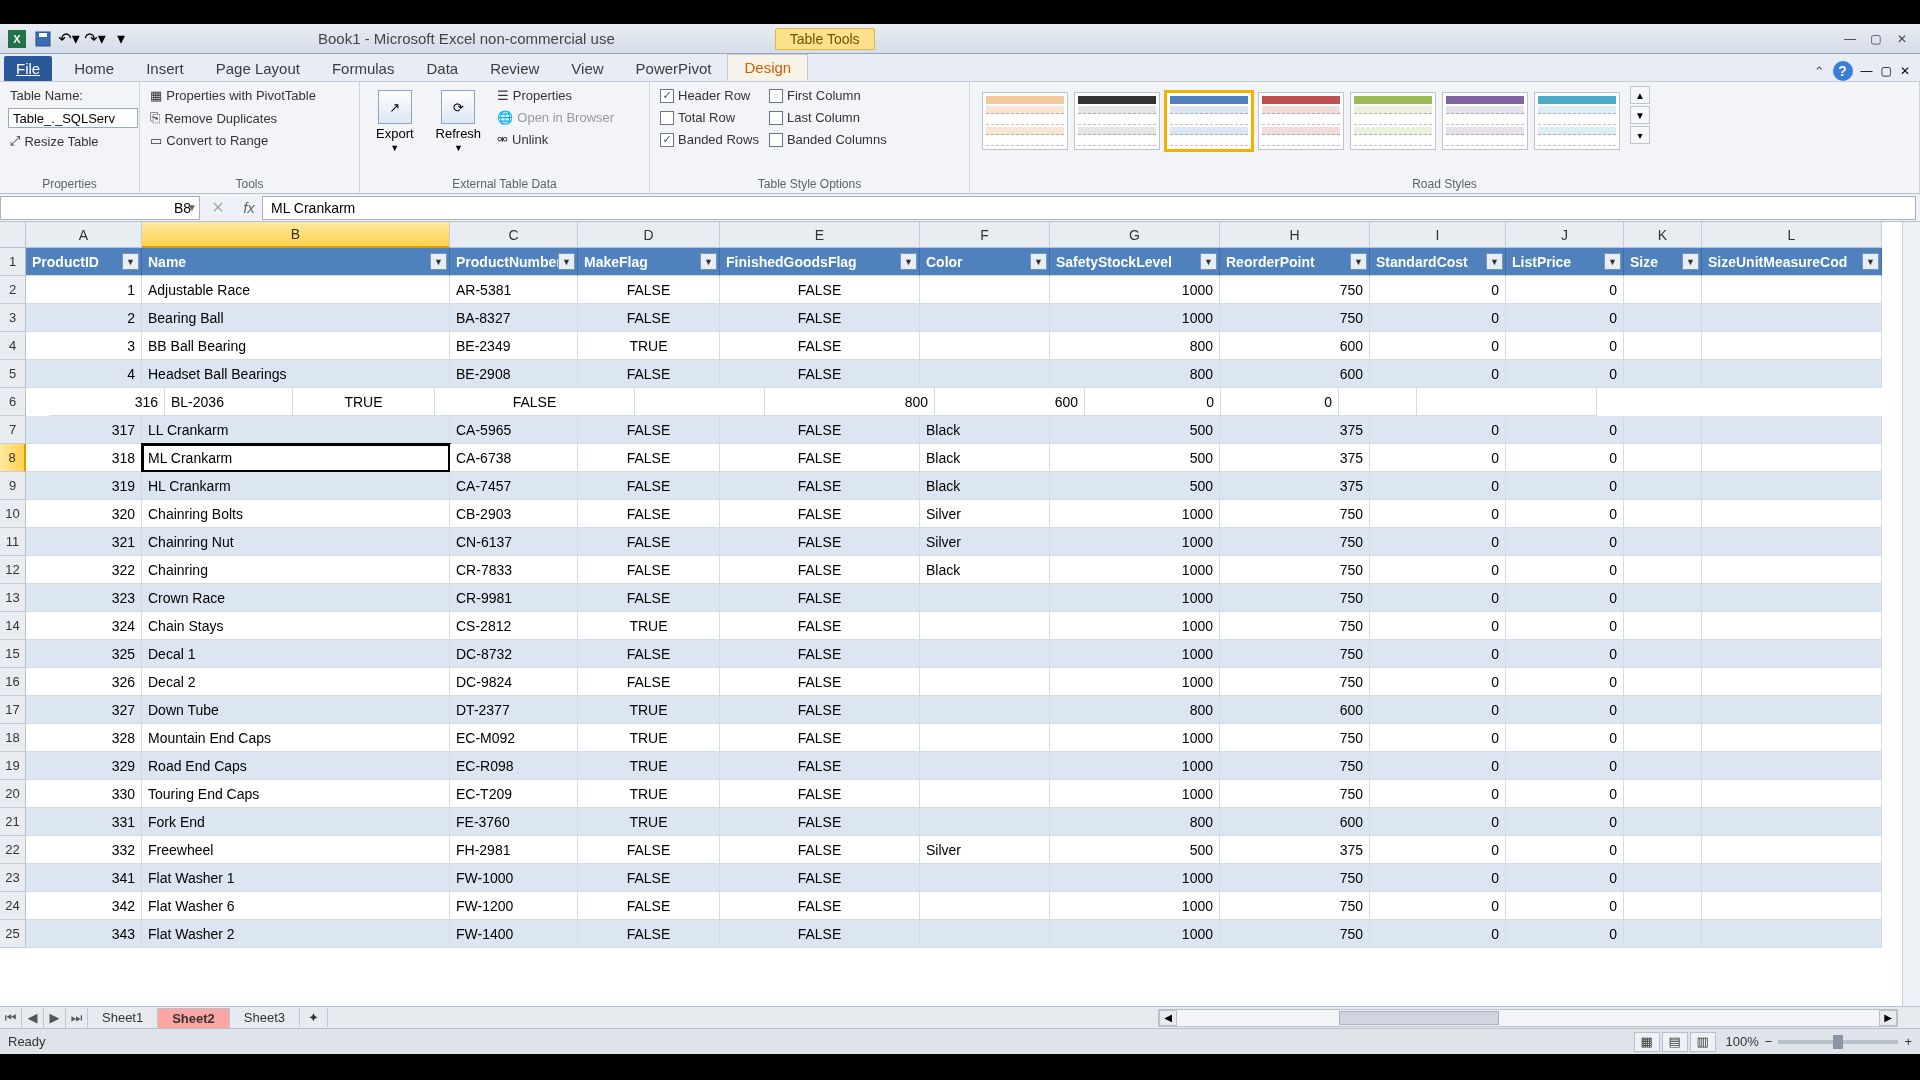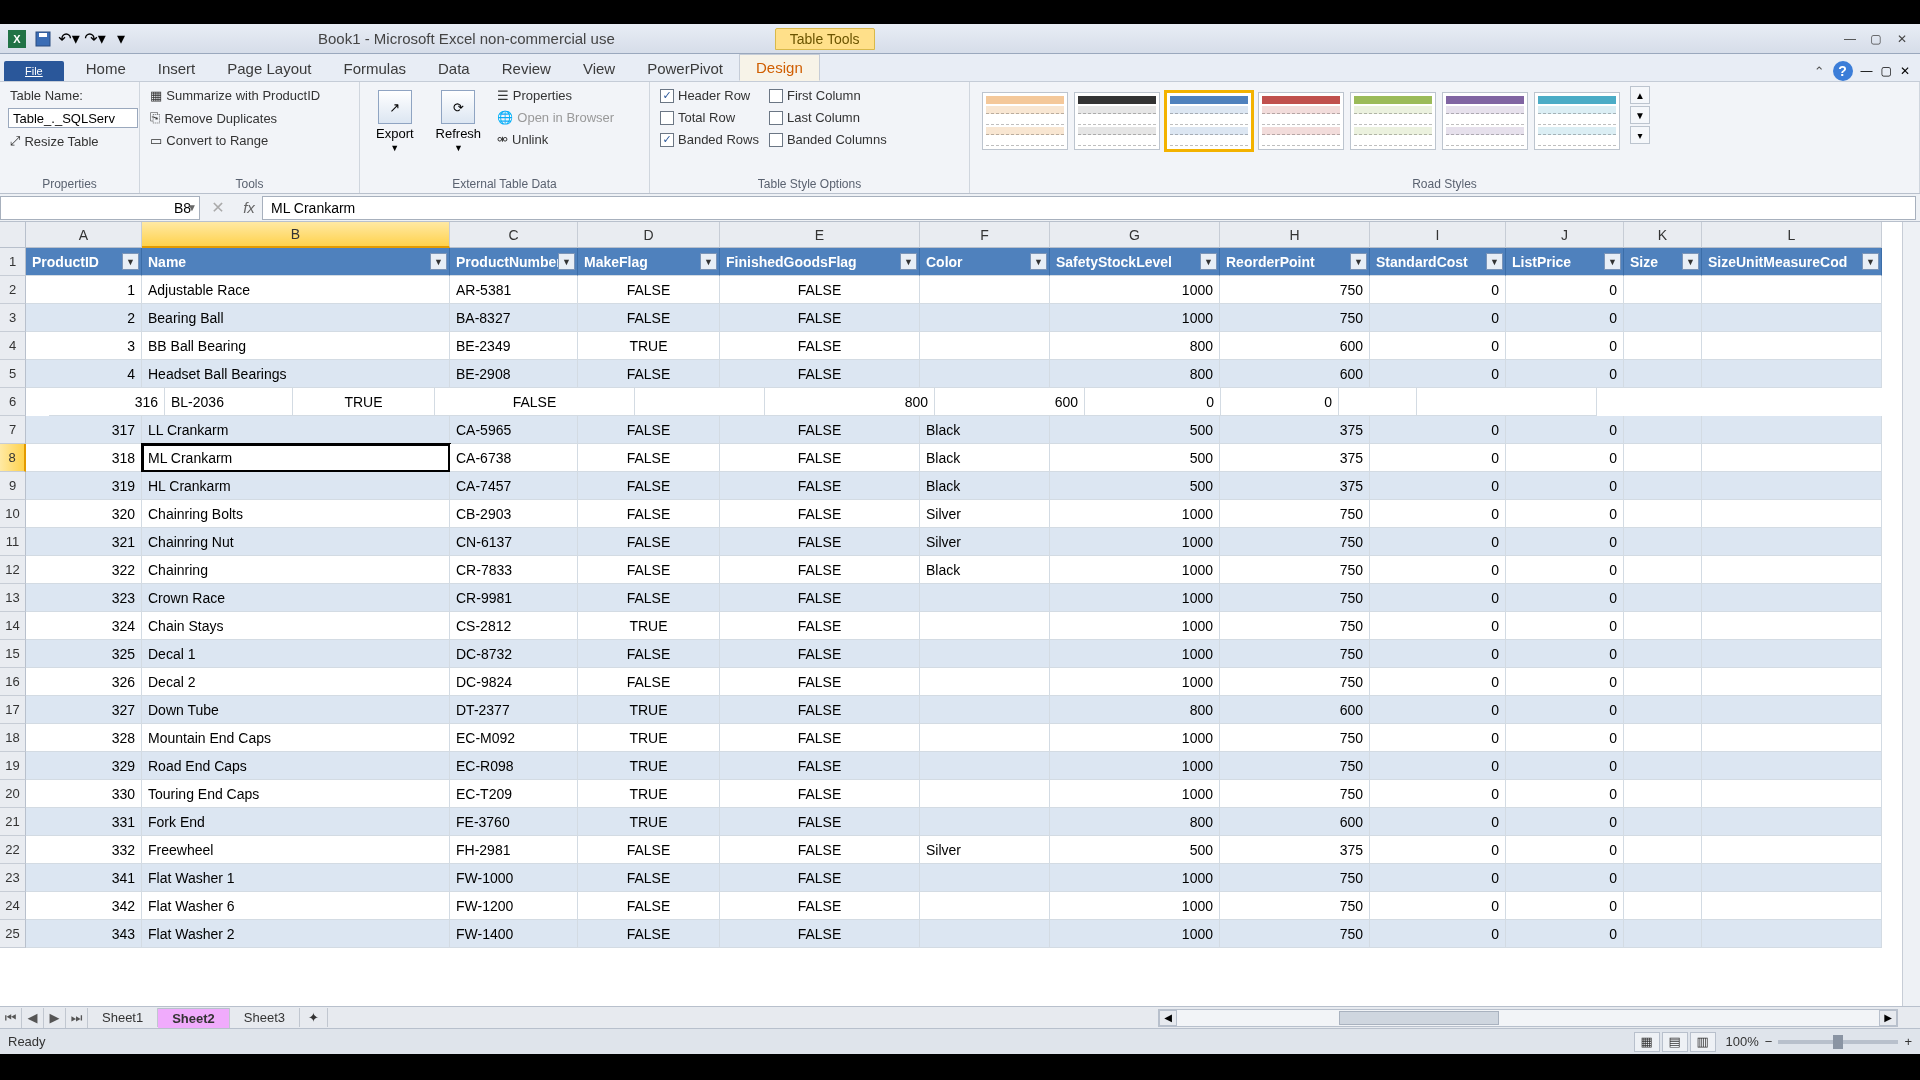--- a/index.html
+++ b/index.html
@@ -10,21 +10,21 @@
 .titlebar { height:30px; background:linear-gradient(#e8edf5,#d6dde9); display:flex; align-items:center; border-bottom:1px solid #9aa8bd; }
 .qat { display:flex; align-items:center; gap:4px; padding:0 6px; }
 .qat .ic { width:22px; height:22px; display:flex; align-items:center; justify-content:center; border-radius:2px; }
 .title-txt { flex:0 0 auto; margin-left:180px; font-size:15px; color:#444; }
 .ctx-tab { margin-left:160px; background:#ffe08a; border:1px solid #d9b94a; padding:2px 14px; font-size:14px; color:#6b5400; border-radius:2px 2px 0 0; }
 .win-ctrl { margin-left:auto; display:flex; gap:6px; padding-right:8px; }
 .win-ctrl span { width:20px; height:16px; display:flex; align-items:center; justify-content:center; font-size:12px; color:#444; }
 
 
 .tabs { height:28px; background:#e8edf5; display:flex; align-items:flex-end; padding-left:4px; gap:0; border-bottom:1px solid #c5ccd7; }
-.tab-file { background:#2a579a; color:#fff; padding:4px 21px; font-size:11px; border-radius:2px 2px 0 0; margin-right:6px;text-decoration:underline; }
+.tab-file { background:#2a579a; color:#fff; padding:4px 12px; font-size:15px; border-radius:2px 2px 0 0; margin-right:6px;text-decoration:underline; }
 .tab { padding:4px 16px; font-size:15px; color:#3b3b3b; cursor:pointer; }
 .tab.active { background:#f7f3e8; border:1px solid #c5ccd7; border-bottom:1px solid #f7f3e8; color:#d05e00; }
 .tabs-right { margin-left:auto; display:flex; gap:8px; padding-right:10px; align-items:center; }
 .help-ic { width:20px; height:20px; background:#3b7dd8; color:#fff; border-radius:50%; display:flex; align-items:center; justify-content:center; font-size:14px; font-weight:bold; }
 
 
 .ribbon { height:112px; background:#f2f4f8; display:flex; border-bottom:1px solid #b8c0cc; }
 .rgroup { border-right:1px solid #d0d6de; display:flex; flex-direction:column; padding:4px 8px 0 8px; }
 .rgroup .body { flex:1; display:flex; align-items:flex-start; gap:6px; }
 .rgroup .lbl { text-align:center; font-size:12px; color:#5a6270; padding:2px 0; }
@@ -68,21 +68,21 @@
 .row.plain .cell { background:#fff; }
 .cell.num { justify-content:flex-end; }
 .filter-dd { position:absolute; right:2px; top:5px; width:17px; height:17px; background:#e8eef6; border:1px solid #7a94b8; display:flex; align-items:center; justify-content:center; font-size:9px; color:#333; }
 .sel-cell { outline:3px solid #000; outline-offset:-2px; background:#fff !important; }
 
 
 .sheetbar { height:22px; background:#e7eaef; border-top:1px solid #b8c0cc; display:flex; align-items:center; font-size:13px; }
 .sheet-nav { display:flex; gap:0; }
 .sheet-nav span { width:22px; height:20px; display:flex; align-items:center; justify-content:center; border-right:1px solid #c1c7d0; color:#555; }
 .sheet-tab { padding:2px 14px; background:#e7eaef; border-right:1px solid #c1c7d0; color:#333; }
-.sheet-tab.active { background:#f0abfc; font-weight:bold; border-top:1px solid #b8c0cc; }
+.sheet-tab.active { background:#fca5a5; font-weight:bold; border-top:1px solid #b8c0cc; }
 .hscroll { margin-left:auto; width:740px; height:18px; border:1px solid #b8c0cc; background:#f2f4f7; position:relative; margin-right:22px; display:flex; align-items:center; }
 .hscroll .thumb { position:absolute; left:180px; width:160px; height:14px; background:#cfd6df; border:1px solid #a9b2bf; top:1px; }
 .hscroll .arr { width:18px; height:16px; border:1px solid #b8c0cc; display:flex; align-items:center; justify-content:center; font-size:10px; background:#e7eaef; }
 .hscroll .arr.r { margin-left:auto; }
 
 
 .status { height:26px; background:#dfe4eb; border-top:1px solid #b8c0cc; display:flex; align-items:center; padding:0 8px; font-size:13px; color:#333; }
 .status .views { margin-left:auto; display:flex; gap:2px; }
 .status .vbtn { width:26px; height:20px; border:1px solid #b8c0cc; background:#eef1f5; display:flex; align-items:center; justify-content:center; }
 .zoom { display:flex; align-items:center; gap:6px; margin-left:10px; }
@@ -157,21 +157,21 @@
             </div>
       </div>
         </div>
       <div class="lbl">Properties</div>
     </div>
     <div class="rgroup" style="width:220px">
       <div class="body">
           <div class="vcol">
         <div class="ritem">
               <span>▦</span>
-              <span>Summarize with ProductID</span>
+              <span>Properties with PivotTable</span>
             </div>
         <div class="ritem">
               <span>⎘</span>
               <span>Remove Duplicates</span>
             </div>
         <div class="ritem">
               <span>▭</span>
               <span>Convert to Range</span>
             </div>
       </div>

